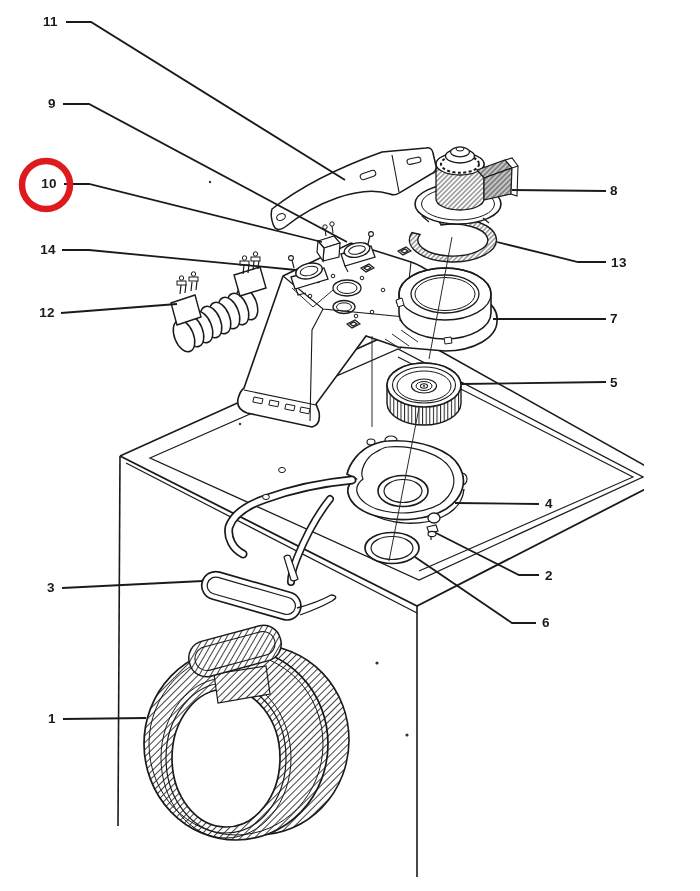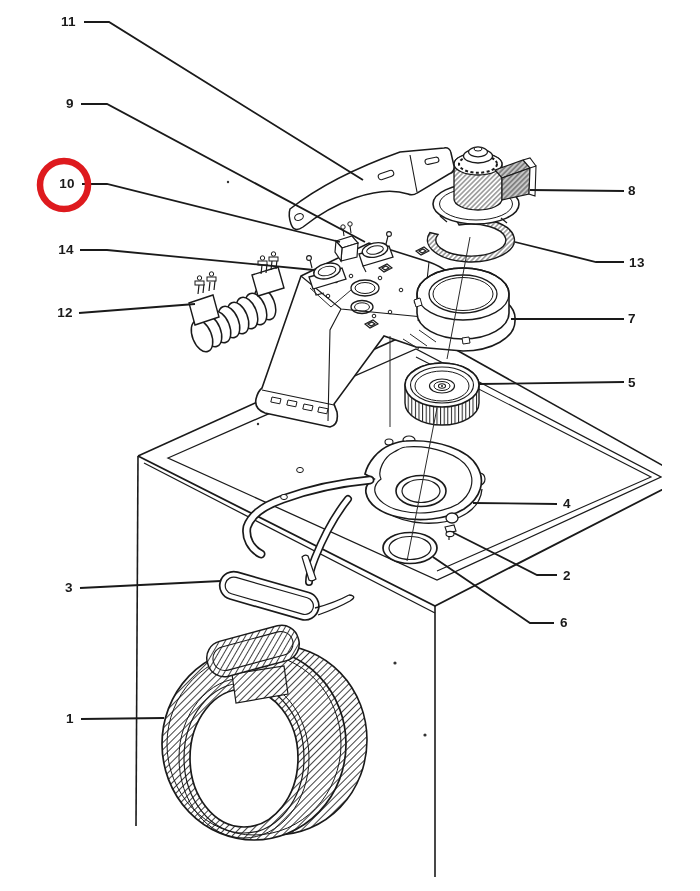--- a/index.html
+++ b/index.html
@@ -1,16 +1,16 @@
 <!DOCTYPE html>
 <html><head>
 <meta charset="utf-8">
 <style>
   html,body{margin:0;padding:0;background:#ffffff;}
-  .page{width:644px;height:891px;position:relative;background:#fff;overflow:hidden;padding-left:18px;}
+  .page{width:644px;height:891px;position:relative;background:#fff;overflow:hidden;}
   svg{display:block;}
   .callout-label{font-family:"Liberation Sans","DejaVu Sans",sans-serif;font-weight:700;font-size:13.5px;fill:#1a1a1a;letter-spacing:.4px;}
 </style>
 </head>
 <body>
 
 <div class="page">
 <svg width="700" height="891" viewBox="0 0 700 891">
   <defs>
     <pattern id="h1" width="5" height="5" patternUnits="userSpaceOnUse" patternTransform="rotate(45)">

